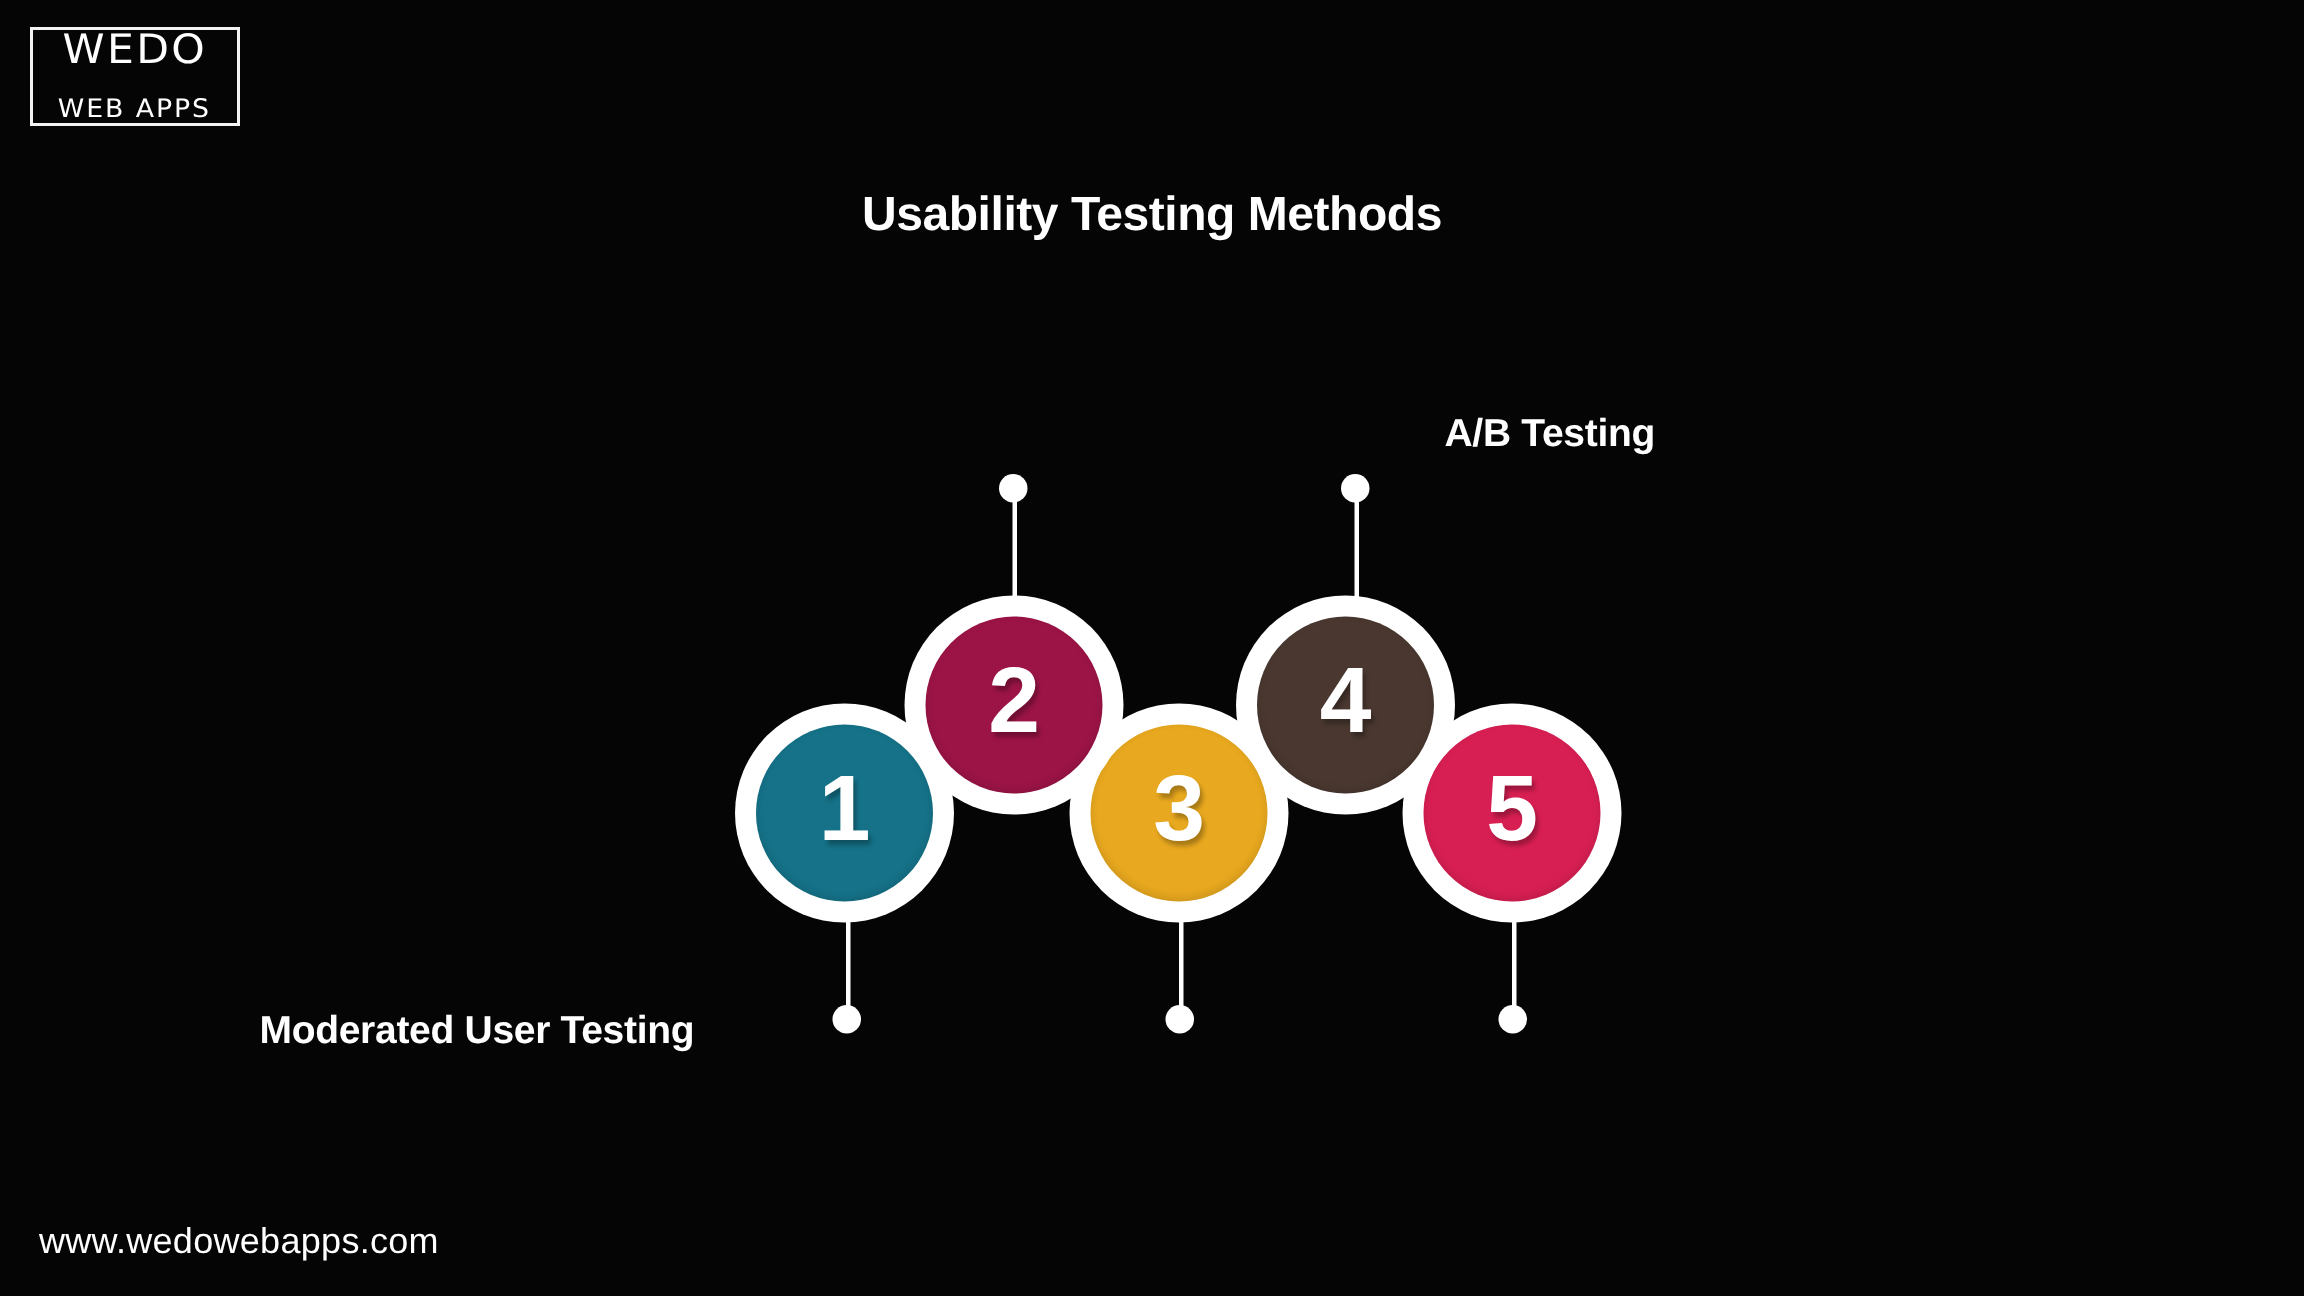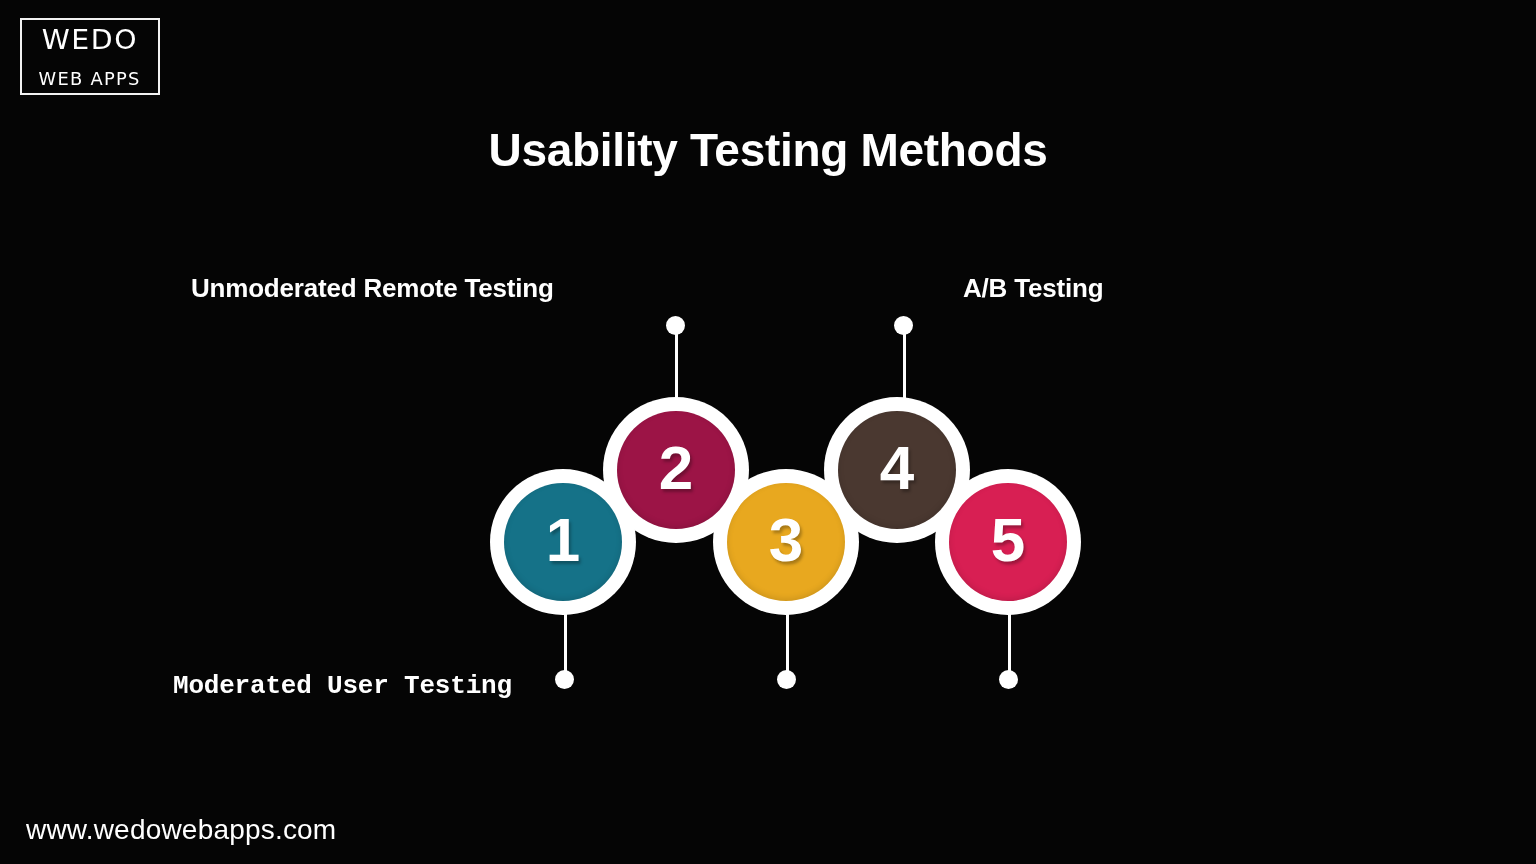--- a/index.html
+++ b/index.html
@@ -18,21 +18,21 @@
     background: #050505;
     overflow: hidden;
   }
 
   
   .logo-box {
     position: absolute;
     left: 20px;
     top: 18px;
     width: 140px;
-    height: 77px;
+    height: 66px;
     border: 2px solid #f2f2f2;
     box-sizing: border-box;
     display: flex;
     flex-direction: column;
     align-items: center;
     justify-content: center;
     gap: 18px;
   }
   .logo-line1 {
     color: #ffffff;
@@ -54,21 +54,21 @@
   }
 
   
   .page-title {
     position: absolute;
     left: 0;
     right: 0;
     top: 123px;
     text-align: center;
     color: #ffffff;
-    font-size: 46px;
+    font-size: 32px;
     font-weight: bold;
     letter-spacing: -0.3px;
     line-height: 1.2;
   }
 
   
   .node {
     position: absolute;
     width: 146px;
     height: 146px;
@@ -139,33 +139,33 @@
     position: absolute;
     color: #ffffff;
     font-size: 26px;
     font-weight: bold;
     line-height: 1.6;
     letter-spacing: -0.2px;
     white-space: nowrap;
   }
   .label.wrap { white-space: normal; }
 
-  #label-1 { left: 173px; top: 666px; text-align: right; font-family: Liberation Mono, monospace; }
+  #label-1 { left: 173px; top: 666px; text-align: right; }
   #label-2 { left: 191px; top: 268px; text-align: left; }
   #label-3 { left: 636px; top: 709px; width: 300px; text-align: center; }
   #label-4 { left: 923px; top: 268px; text-align: left; margin-left: 40px; }
   #label-5 { left: 1034px; top: 666px; text-align: left; }
 
   
   .footer-url {
     position: absolute;
     left: 26px;
     top: 814px;
     color: #ffffff;
-    font-size: 28px;
+    font-size: 24px;
     font-weight: 400;
     letter-spacing: 0.2px;
   }
 </style>
 </head>
 <body>
 
 <div id="canvas" style="background: rgb(5, 5, 5);">
 
   <div class="logo-box">
@@ -207,18 +207,17 @@
       <span class="num">4</span>
     </div>
   </div>
   <div class="node" id="node-5">
     <div class="disc" style="background: rgb(216, 31, 83);">
       <span class="num">5</span>
     </div>
   </div>
 
   <div class="label" id="label-1">Moderated User Testing</div>
-  <div class="label" id="label-2">Unmoderated Remote Testing</div>
   <div class="label" id="label-4">A/B Testing</div>
 
   <div class="footer-url">www.wedowebapps.com</div>
 
 </div>
 
 </body></html>

